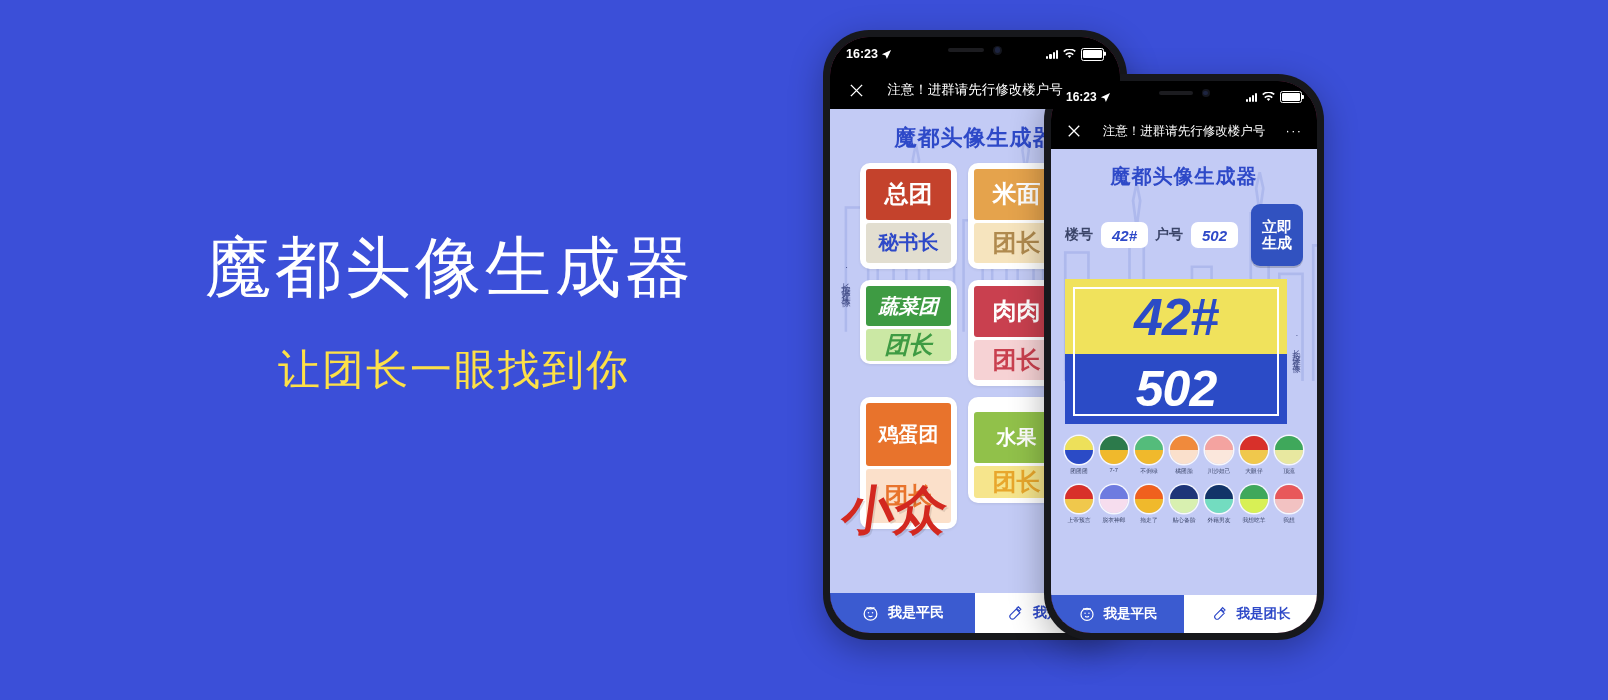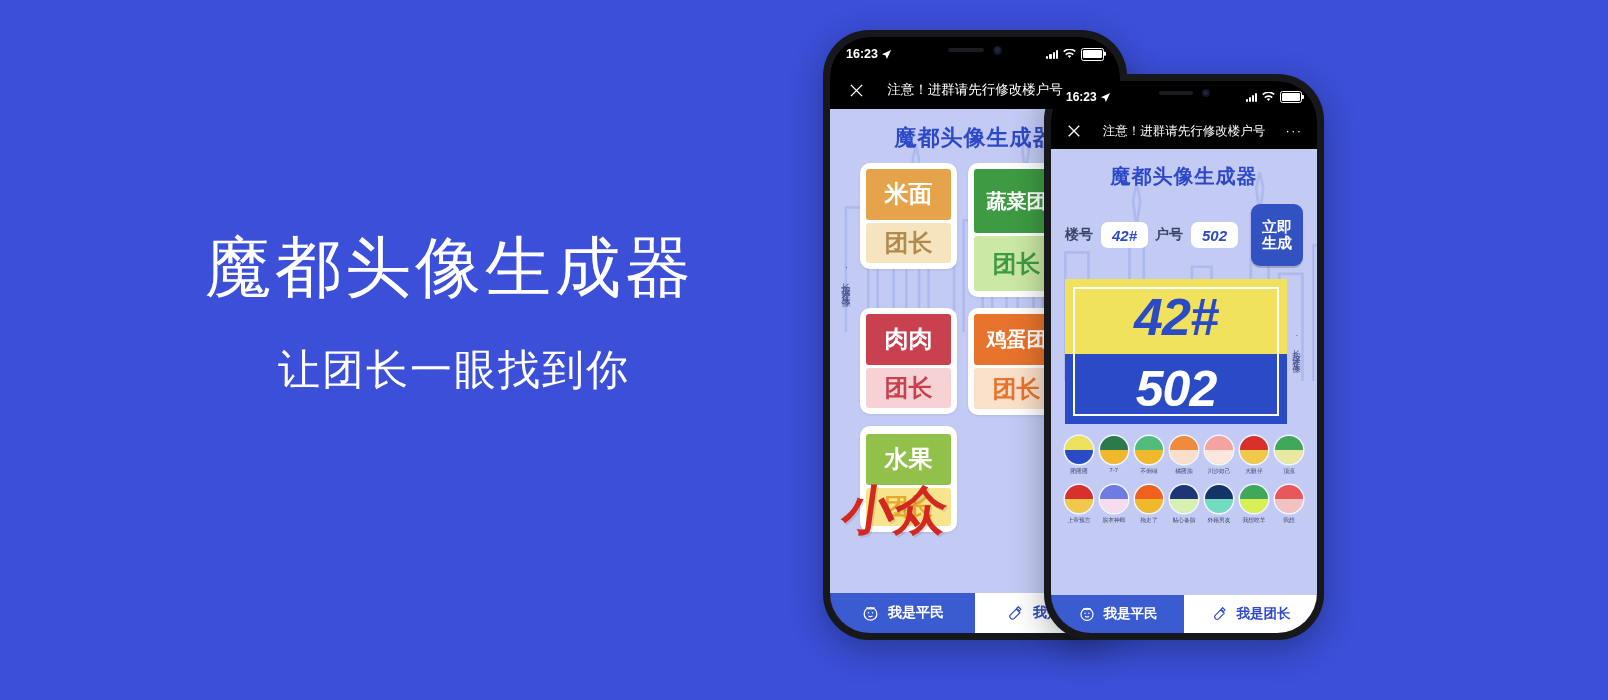--- a/index.html
+++ b/index.html
@@ -15,21 +15,21 @@
   .promo{
     position:absolute;left:0;top:232px;width:900px;
     text-align:center;color:#fff;
   }
   .promo-title{
     font-size:66px;line-height:1.08;font-weight:400;
     letter-spacing:4px;color:#fff;white-space:nowrap;
   }
   .promo-sub{
     margin-top:34px;font-size:42px;line-height:1.55;
-    letter-spacing:2px;color:#ffffff;font-weight:400;white-space:nowrap;padding-left:8px;
+    letter-spacing:2px;color:#fde047;font-weight:400;white-space:nowrap;padding-left:8px;
   }
 
   
   .phone{
     position:absolute;
     background:#17181c;
     border-radius:46px;
     box-shadow:0 10px 34px rgba(0,0,0,.30);
     overflow:hidden;
   }
@@ -217,37 +217,41 @@
               <path d="M54 48l-2-16 2-10 2 10-2 16M123 40l-2-14 2-9 2 9-2 14M211 44l-2-15 2-10 2 10-2 15"></path>
             </g>
           </svg>
 
           <div class="app-title" style="font-size:22px;margin-top:14px;">魔都头像生成器</div>
 
           <div class="vtip-left" style="left:9px;top:152px;font-size:9.5px;">·长按保存头像·</div>
 
           <div class="cardgrid" id="backGrid" style="padding:10px 26px 0 30px;gap:11px;">
               <div class="card" style="width: 97px; height: 106px;">
+                <div class="top" style="background: rgb(196, 66, 44); flex: 0 0 48%; font-size: 24px; margin: 6px 6px 0px; border-radius: 3px;">总团</div>
+                <div class="bot" style="background: rgb(226, 222, 208); color: rgb(46, 73, 200); flex: 1 1 auto; font-size: 20px; margin: 3px 6px 6px; border-radius: 3px;">秘书长</div>
+              </div>
+              <div class="card" style="width: 97px; height: 106px;">
                 <div class="top" style="background: rgb(229, 163, 76); flex: 0 0 48%; font-size: 24px; margin: 6px 6px 0px; border-radius: 3px;">米面</div>
                 <div class="bot" style="background: rgb(246, 228, 190); color: rgb(176, 138, 78); flex: 1 1 auto; font-size: 24px; margin: 3px 6px 6px; border-radius: 3px;">团长</div>
               </div>
-              <div class="card" style="width: 97px; height: 134px;">
+              <div class="card" style="width: 97px; height: 84px; font-style: italic;">
                 <div class="top" style="background: rgb(62, 155, 67); flex: 0 0 48%; font-size: 20px; margin: 6px 6px 0px; border-radius: 3px;">蔬菜团</div>
                 <div class="bot" style="background: rgb(203, 232, 164); color: rgb(62, 155, 67); flex: 1 1 auto; font-size: 24px; margin: 3px 6px 6px; border-radius: 3px;">团长</div>
               </div>
               <div class="card" style="width: 97px; height: 106px;">
                 <div class="top" style="background: rgb(201, 64, 79); flex: 0 0 48%; font-size: 24px; margin: 6px 6px 0px; border-radius: 3px;">肉肉</div>
                 <div class="bot" style="background: rgb(246, 210, 212); color: rgb(201, 64, 79); flex: 1 1 auto; font-size: 24px; margin: 3px 6px 6px; border-radius: 3px;">团长</div>
               </div>
-              <div class="card" style="width: 97px; height: 107px;">
+              <div class="card" style="width: 97px; height: 132px;">
                 <div class="top" style="background: rgb(232, 115, 44); flex: 0 0 48%; font-size: 20px; margin: 6px 6px 0px; border-radius: 3px;">鸡蛋团</div>
                 <div class="bot" style="background: rgb(251, 224, 202); color: rgb(232, 115, 44); flex: 1 1 auto; font-size: 24px; margin: 3px 6px 6px; border-radius: 3px;">团长</div>
               </div>
               <div class="card" style="width: 97px; height: 106px;">
-                <div class="top" style="background: rgb(145, 193, 74); flex: 0 0 48%; font-size: 24px; margin: 8px 6px 0px; border-radius: 3px;">水果</div>
+                <div class="top" style="background: rgb(145, 193, 74); flex: 0 0 48%; font-size: 20px; margin: 15px 6px 0px; border-radius: 3px;">水果</div>
                 <div class="bot" style="background: rgb(246, 229, 140); color: rgb(232, 167, 44); flex: 1 1 auto; font-size: 24px; margin: 3px 6px 6px; border-radius: 3px;">团长</div>
               </div>
             </div>
         </div>
 
         <div class="tabbar" style="height:40px;font-size:14px;">
           <div class="tab active">
             <svg width="19" height="19" viewBox="0 0 24 24">
                 <circle cx="12" cy="12.5" r="8" fill="none" stroke="#fff" stroke-width="1.6"></circle>
                 <path d="M7 4.5c1.6 1.2 3 1.8 5 1.8s3.4-.6 5-1.8" fill="none" stroke="#fff" stroke-width="1.6"></path>

